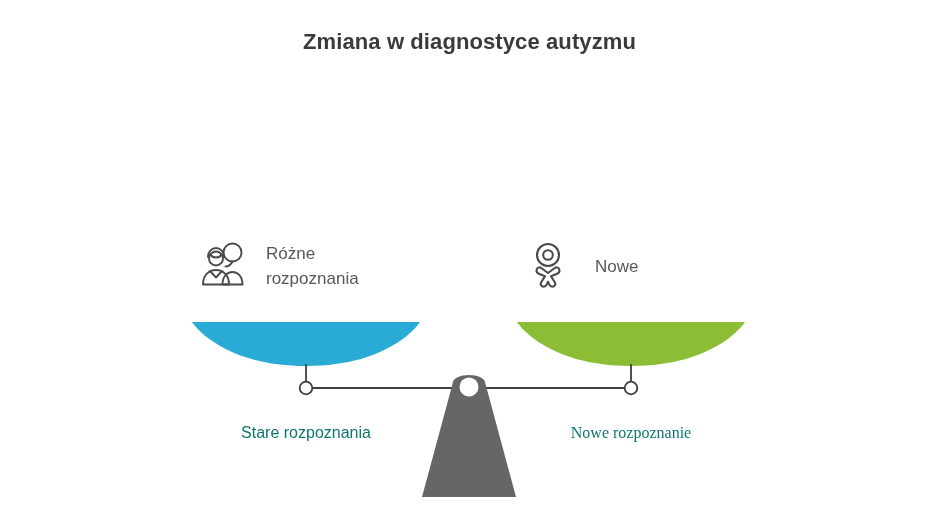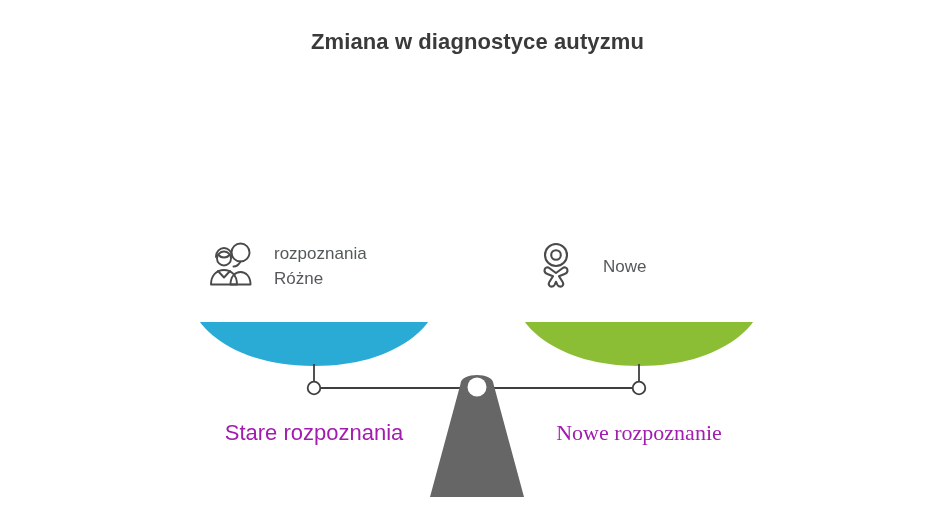--- a/index.html
+++ b/index.html
@@ -14,21 +14,20 @@
     position: relative;
     overflow: hidden;
     font-family: "Liberation Sans", sans-serif;
     color: #555555;
     -webkit-font-smoothing: antialiased;
   }
 
   #infographic {
     position: absolute;
     inset: 0;
-    margin-left: 8px;
   }
 
   
   .title {
     position: absolute;
     top: 28px;
     left: 0;
     width: 939px;
     text-align: center;
     font-size: 22px;
@@ -83,23 +82,23 @@
     top: 300px;
     width: 939px;
     height: 229px;
   }
   .scale-assembly svg { display: block; }
 
   
   .pan-label {
     position: absolute;
     top: 421px;
-    font-size: 22px;
+    font-size: 16px;
     line-height: 24px;
-    color: #a21caf;
+    color: #0f766e;
     white-space: nowrap;
     text-align: center;
   }
   .pan-label-left  { left: 192px; width: 228px; }
   .pan-label-right { left: 517px; width: 228px; font-family: Liberation Serif, serif; }
 </style>
 </head>
 <body>
 
 <div id="infographic">
@@ -117,22 +116,22 @@
 
         <path d="M8.0 16.0 C8.0 10.5 12.0 7.0 16.0 7.0 C20.0 7.0 24.0 10.5 24.0 16.0"></path>
         <circle cx="16.0" cy="17.5" r="7.0"></circle>
         <path d="M10.5 13.5 C12.5 17.5 19.5 17.5 21.5 13.5"></path>
 
         <path d="M3.0 43.5 C3.0 34.0 9.0 29.0 16.0 29.0 C23.0 29.0 29.0 34.0 29.0 43.5 Z"></path>
         <path d="M10.0 30.0 L16.0 36.5 L22.0 30.0"></path>
       </svg>
     </span>
     <span class="legend-caption">
+      <span class="cap-line">Różne</span>
       <span class="cap-line">rozpoznania</span>
-      <span class="cap-line">Różne</span>
     </span>
   </div>
 
   <div class="legend legend-right">
     <span class="legend-icon">
       <svg width="52" height="50" viewBox="0 0 52 50" fill="none" stroke="#4a4a4a" stroke-width="2.1" stroke-linecap="round" stroke-linejoin="round">
 
         <circle cx="19" cy="14" r="11"></circle>
         <circle cx="19" cy="14" r="4.8"></circle>
 

